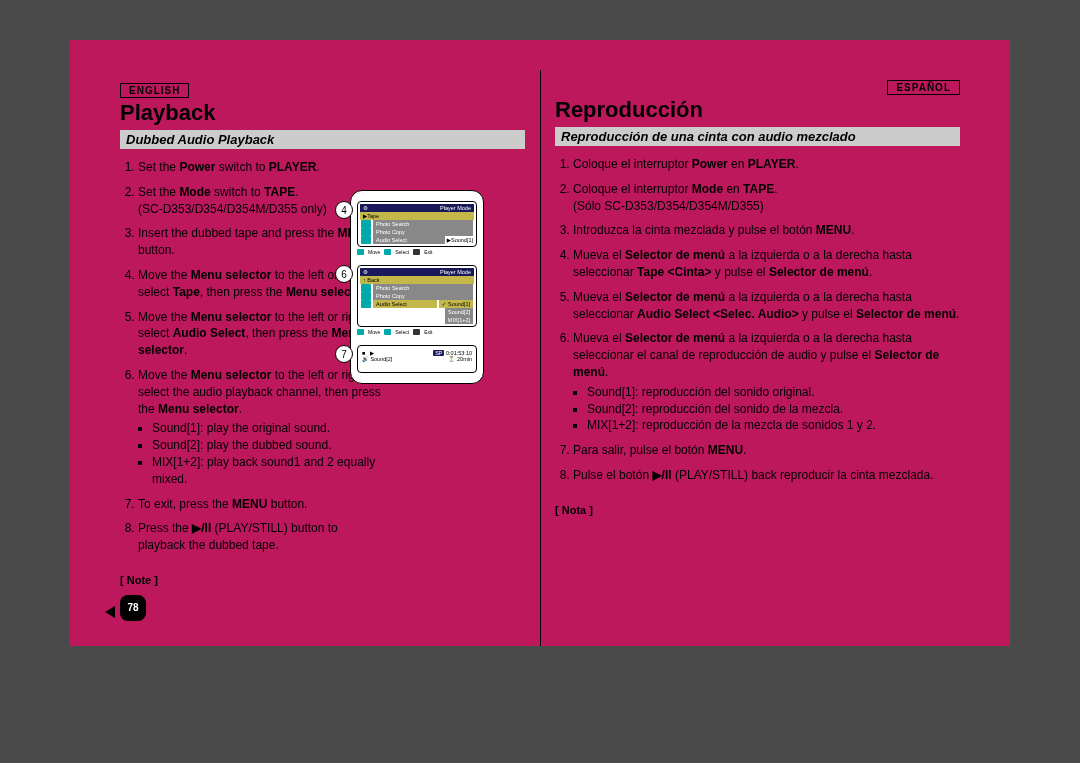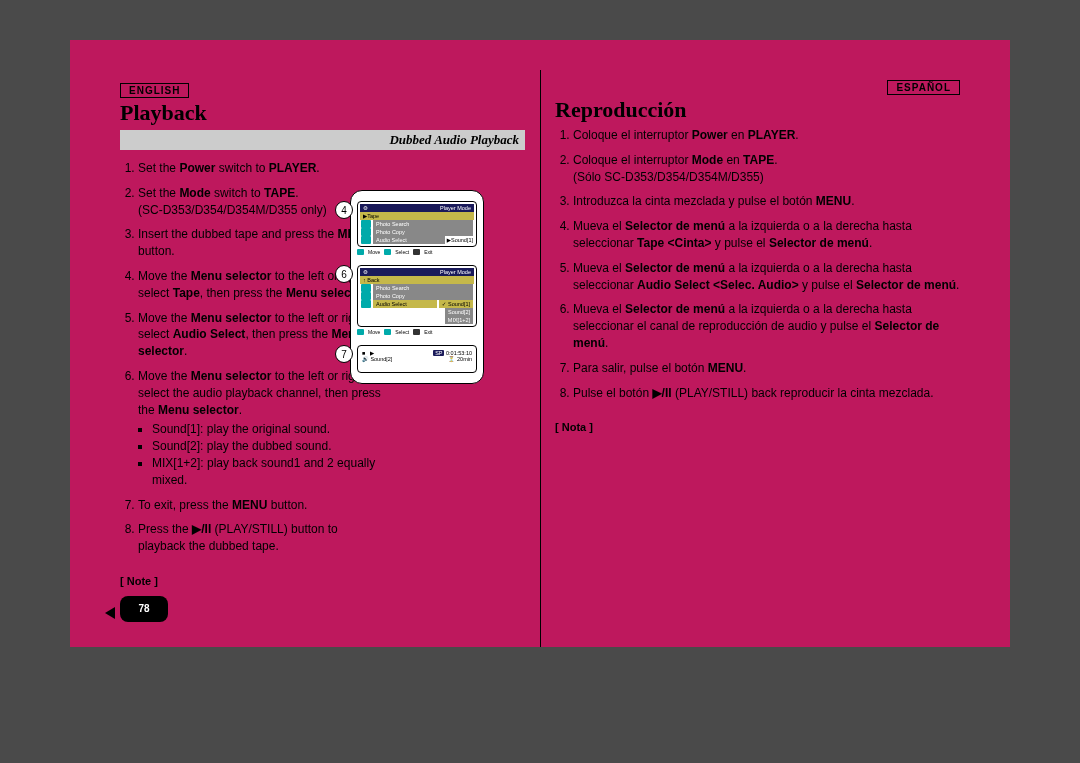--- a/index.html
+++ b/index.html
@@ -43,31 +43,29 @@
     font-weight: bold;
     letter-spacing: 1px;
     margin-bottom: 2px;
   }
   .lang.right { float: right; }
   .main-title {
     font-size: 22px;
     font-weight: bold;
     margin: 0 0 4px 0;
     clear: both;
-    font-family: Liberation Serif, serif;
   }
   .subtitle {
     background: #ccc;
     font-style: italic;
-    font-family: Liberation Serif, serif;
+    font-family: Liberation Sans, sans-serif;
     font-size: 13px;
     padding: 2px 6px;
     margin-bottom: 10px;
     font-weight: bold;
-    text-align: right;
   }
   ol.steps {
     margin: 0;
     padding-left: 18px;
     font-size: 12px;
     line-height: 1.4;
   }
   ol.steps > li { margin-bottom: 8px; }
   ul.sub {
     list-style: square;
@@ -81,21 +79,21 @@
   }
   .note-text {
     font-size: 8px;
     line-height: 1.3;
   }
   b { font-weight: bold; }
   .pagenum {
     position: absolute;
     bottom: 25px;
     left: 50px;
-    width: 48px;
+    width: 26px;
     height: 26px;
     background: #000;
     color: #fff;
     font-size: 10px;
     font-weight: bold;
     border-radius: 8px;
     display: flex;
     align-items: center;
     justify-content: center;
   }
@@ -187,28 +185,34 @@
       </ol>
 
       <div class="note-label">[ Note ]</div>
       </div>
     </div>
 
     <div class="col">
       <div class="lang right">ESPAÑOL</div>
       <div style="clear:both"></div>
       <div class="main-title">Reproducción</div>
+      <div class="subtitle">Reproducción de una cinta con audio mezclado</div>
 
       <ol class="steps">
         <li><span>Coloque el interruptor </span><b>Power</b><span> en </span><b>PLAYER</b><span>.</span></li>
         <li><span>Coloque el interruptor </span><b>Mode</b><span> en </span><b>TAPE</b><span>.</span><br><span>(Sólo SC-D353/D354/D354M/D355)</span></li>
         <li><span>Introduzca la cinta mezclada y pulse el botón </span><b>MENU</b><span>.</span></li>
         <li><span>Mueva el </span><b>Selector de menú</b><span> a la izquierda o a la derecha hasta seleccionar </span><b>Tape &lt;Cinta&gt;</b><span> y pulse el </span><b>Selector de menú</b><span>.</span></li>
         <li><span>Mueva el </span><b>Selector de menú</b><span> a la izquierda o a la derecha hasta seleccionar </span><b>Audio Select &lt;Selec. Audio&gt;</b><span> y pulse el </span><b>Selector de menú</b><span>.</span></li>
         <li><span>Mueva el </span><b>Selector de menú</b><span> a la izquierda o a la derecha hasta seleccionar el canal de reproducción de audio y pulse el </span><b>Selector de menú</b><span>.</span>
+          <ul class="sub">
+            <li>Sound[1]: reproducción del sonido original.</li>
+            <li>Sound[2]: reproducción del sonido de la mezcla.</li>
+            <li>MIX[1+2]: reproducción de la mezcla de sonidos 1 y 2.</li>
+          </ul>
         </li>
         <li><span>Para salir, pulse el botón </span><b>MENU</b><span>.</span></li>
         <li><span>Pulse el botón </span><b>▶/II</b><span> (PLAY/STILL) back reproducir la cinta mezclada.</span></li>
       </ol>
 
       <div class="note-label">[ Nota ]</div>
     </div>
   </div>
 
   <div class="figures">

